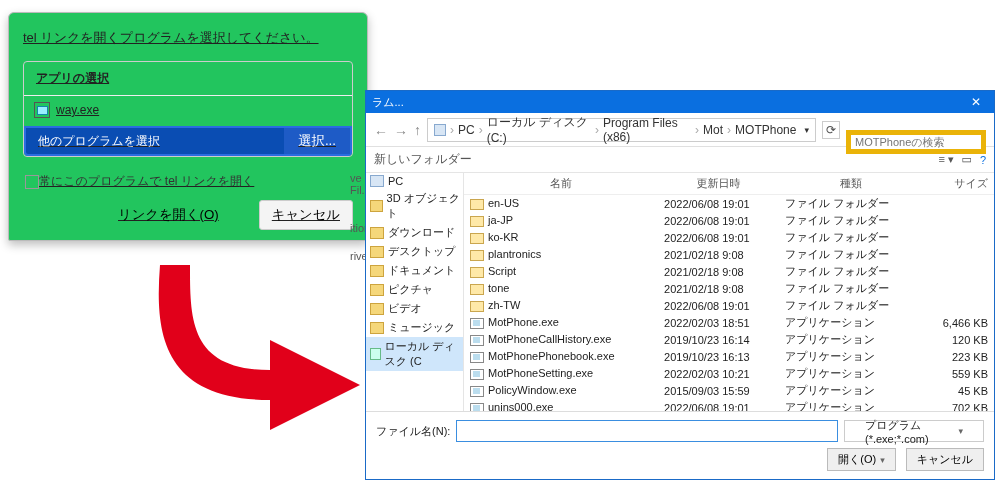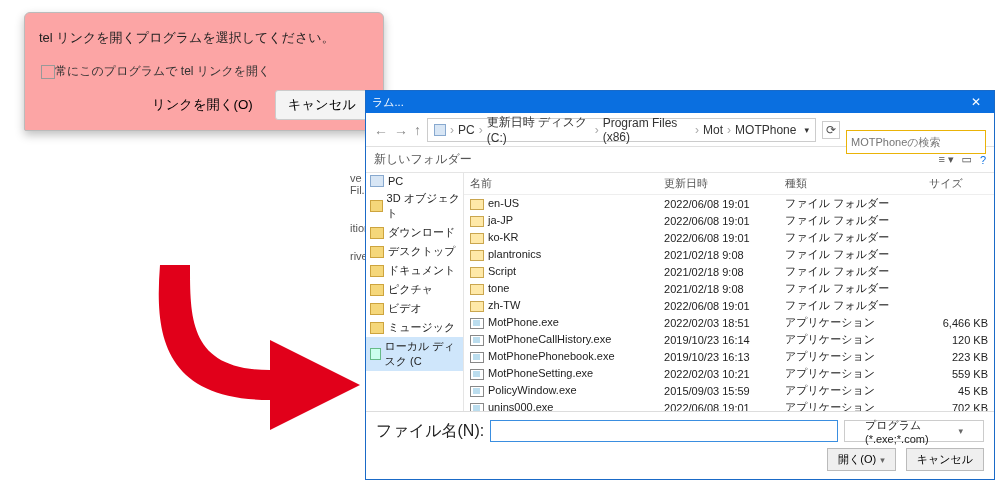--- a/index.html
+++ b/index.html
@@ -1,39 +1,39 @@
 <!DOCTYPE html>
 <html><head>
 <meta charset="utf-8">
 <style>
   * { box-sizing: border-box; font-family: "Meiryo", "Yu Gothic", sans-serif; }
   body { margin: 0; width: 1000px; height: 500px; background: #fff; position: relative; font-size: 12px; color: #222; }
 
   
   .dlg1 {
-    position: absolute; left: 24px; top: 12px; width: 360px;
+    position: absolute; left: 8px; top: 12px; width: 360px;
     border: 1px solid #bbb; border-radius: 6px 6px 2px 2px;
-    box-shadow: 0 4px 10px rgba(0,0,0,0.25); background: #fca5a5; padding: 16px 14px 10px 14px;
+    box-shadow: 0 4px 10px rgba(0,0,0,0.25); background: #22c55e; padding: 16px 14px 10px 14px; text-decoration: underline;
   }
   .dlg1 .title { font-size: 13px; margin-bottom: 14px; }
   .app-box { border: 1px solid #ccc; border-radius: 4px; }
   .app-box .hdr { padding: 8px 12px; font-weight: bold; border-bottom: 1px solid #eee; }
   .app-item { padding: 6px 10px; display: flex; align-items: center; gap: 6px; }
   .app-icon { width: 16px; height: 16px; border: 1px solid #555; display:inline-block; position:relative; }
   .app-icon::after{content:"";position:absolute;left:2px;top:3px;width:9px;height:7px;border:1px solid #18a;background:#9ef;}
   .sel-row {
     margin-top: 2px; background: #0a4db3; color: #fff;
     display: flex; justify-content: space-between; align-items: center;
     padding: 0 0 0 12px; border: 2px solid #2a6de0; border-radius: 0 0 4px 4px;
     height: 30px;
   }
   .sel-row .btn { background: #1e5bc6; color:#fff; height: 100%; display:flex;align-items:center;padding:0 14px; border:none; }
   .chk-row { display:flex; align-items:center; margin:16px 0 10px 2px; color:#333;}
   .chk { width:14px;height:14px;border:1px solid #999;display:inline-block;}
-  .dlg1-btns { display:flex; justify-content:flex-end; gap:10px; }
+  .dlg1-btns { display:flex; justify-content:flex-end; gap:28px; }
   .dlg1-btns button { padding:5px 12px; border:1px solid #ccc; background:#f4f4f4; border-radius:3px;}
   .dlg1-btns button.ghost { border:none; background:transparent;}
 
   
   .arrow { position:absolute; left:150px; top:260px; width:220px; height:190px; }
 
   
   .dlg2 {
     position:absolute; right:5px; top:90px; width: 630px; height: 390px;
     border:1px solid #1a6ac7; background:#fff; display:flex; flex-direction:column;
@@ -41,53 +41,64 @@
   .dlg2 .titlebar { background:#0a6fe0; color:#fff; display:flex; align-items:center; height:22px; }
   .dlg2 .titlebar .t { flex:1; font-size:11px; padding-left:6px;}
   .dlg2 .titlebar .x { width:36px; text-align:center;}
   .dlg2 .nav { display:flex; align-items:center; gap:6px; padding:4px 8px; border-bottom:1px solid #e0e0e0; height:34px;}
   .navbtn { color:#888; font-size:14px;}
   .crumb { flex:1; border:1px solid #ccc; height:24px; display:flex; align-items:center; padding:0 6px; gap:4px;}
   .crumb span { color:#333; }
   .crumb .sep{color:#aaa;}
   .down{font-size:9px;color:#666;}
   .circ{width:18px;height:18px;border:1px solid #ccc;border-radius:0;display:flex;align-items:center;justify-content:center;color:#555;}
-  .search{border:1px solid #eab308;height:24px;width:140px; padding:0 4px; color:#888; font-size:11px;margin-top:24px;}
+  .search{border:5px solid #eab308;height:24px;width:140px; padding:0 4px; color:#888; font-size:11px;margin-top:24px;}
   .toolbar{display:flex;justify-content:space-between;align-items:center;padding:3px 8px;border-bottom:1px solid #e5e5e5;height:26px;color:#555;}
   .toolbar .right{display:flex;gap:8px;align-items:center;font-size:11px;}
   .body{display:flex;flex:1;min-height:0;}
   .side{width:98px;border-right:1px solid #e5e5e5;font-size:11px;}
   .side>div{display:flex;align-items:center;gap:4px;padding:2px 2px 2px 4px;}
   .side .sel{background:#cfe6fb;}
   .files{flex:1;overflow:auto;}
   table{width:100%;border-collapse:collapse;font-size:11px;}
-  th{color:#555;font-weight:normal;text-align:left;padding:3px 6px;border-bottom:1px solid #eee;white-space:nowrap;}
+  th{color:#555;font-weight:normal;text-align:center;padding:3px 6px;border-bottom:1px solid #eee;white-space:nowrap;}
   td{padding:1px 6px;white-space:nowrap;}
   td.size{text-align:right;}
   .folder,.exe{display:inline-block;width:14px;height:11px;margin-right:4px;vertical-align:middle;border:1px solid #caa64f;background:#ffe9a8;}
   .exe{border-color:#888;background:#fff;position:relative;}
   .exe::after{content:"";position:absolute;left:2px;top:1px;width:7px;height:6px;background:#bde;}
   .bottom{border-top:1px solid #ddd;padding:8px 10px;}
   .bottom .row{display:flex;gap:6px;align-items:center;}
-  .bottom label{font-size:16px;}
+  .bottom label{font-size:11px;}
   .bottom input{flex:1;border:1px solid #3a8ee0;height:22px;padding:0 4px;}
   .select{border:1px solid #ccc;height:22px;padding:0 20px;font-size:11px;display:flex;align-items:center;justify-content:space-between;width:140px;}
   .bottom .btns{display:flex;justify-content:flex-end;gap:10px;margin-top:6px;}
   .bottom button{border:1px solid #bbb;background:#efefef;padding:3px 10px;font-size:11px;display:flex;align-items:center;gap:4px;}
   .sideico{width:14px;height:12px;display:inline-block;background:#f5d77a;border:1px solid #cda43e;}
   .sidepc{background:#d8e6f5;border-color:#88a9cf;}
   .sidedrv{background:#cfe;border-color:#6b8;}
   .sidecut{position:absolute;left:350px;top:170px;width:60px;color:#555;font-size:11px;}
   .sidecut>div{padding:2px 0;}
 </style>
 </head>
 <body>
 
 <div class="dlg1">
   <div class="title">tel リンクを開くプログラムを選択してください。</div>
+  <div class="app-box">
+    <div class="hdr">アプリの選択</div>
+    <div class="app-item">
+      <span class="app-icon"></span>
+      <span>way.exe</span>
+    </div>
+    <div class="sel-row">
+      <span>他のプログラムを選択</span>
+      <button class="btn">選択...</button>
+    </div>
+  </div>
   <div class="chk-row">
     <span class="chk"></span>
     <span>常にこのプログラムで tel リンクを開く</span>
   </div>
   <div class="dlg1-btns">
     <button class="ghost">リンクを開く(O)</button>
     <button>キャンセル</button>
   </div>
 </div>
 
@@ -108,21 +119,21 @@
   </div>
   <div class="nav">
     <span class="navbtn">←</span>
     <span class="navbtn">→</span>
     <span class="navbtn">↑</span>
     <div class="crumb">
       <span class="sideico sidepc"></span>
       <span class="sep">›</span>
         <span>PC</span>
       <span class="sep">›</span>
-        <span>更新日時 ディスク (C:)</span>
+        <span>ローカル ディスク (C:)</span>
       <span class="sep">›</span>
         <span>Program Files (x86)</span>
       <span class="sep">›</span>
         <span>Mot</span>
       <span class="sep">›</span>
         <span>MOTPhone</span>
       <span style="flex:1"></span>
         <span class="down">▾</span>
     </div>
     <div class="circ">⟳</div>
@@ -175,21 +186,21 @@
           <span>ローカル ディスク (C</span>
         </div>
       </div>
     <div class="files">
       <table>
         <thead>
             <tr>
           <th>名前</th>
           <th>更新日時</th>
           <th>種類</th>
-          <th style="">サイズ</th>
+          <th style="text-align:right">サイズ</th>
         </tr>
           </thead>
         <tbody id="file-rows">
             <tr>
               <td><span class="folder"></span>en-US</td>
               <td>2022/06/08 19:01</td>
               <td>ファイル フォルダー</td>
               <td class="size"></td>
             </tr>
             <tr>

